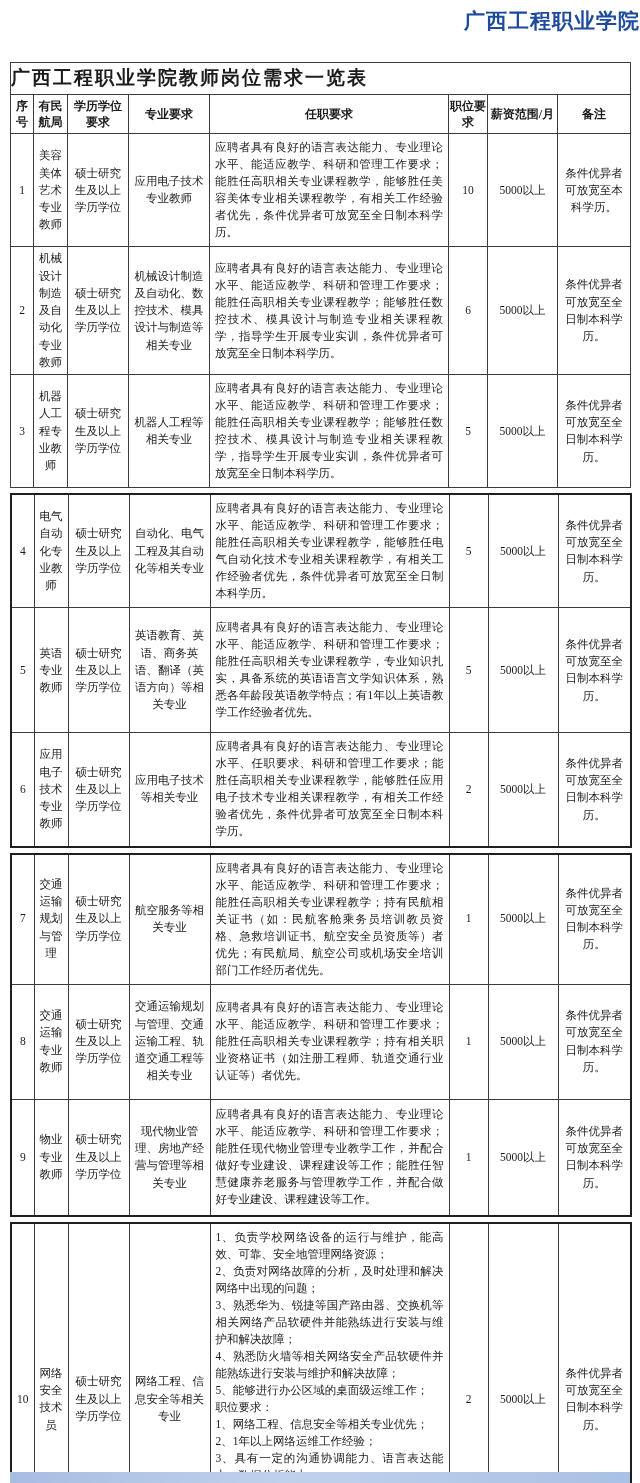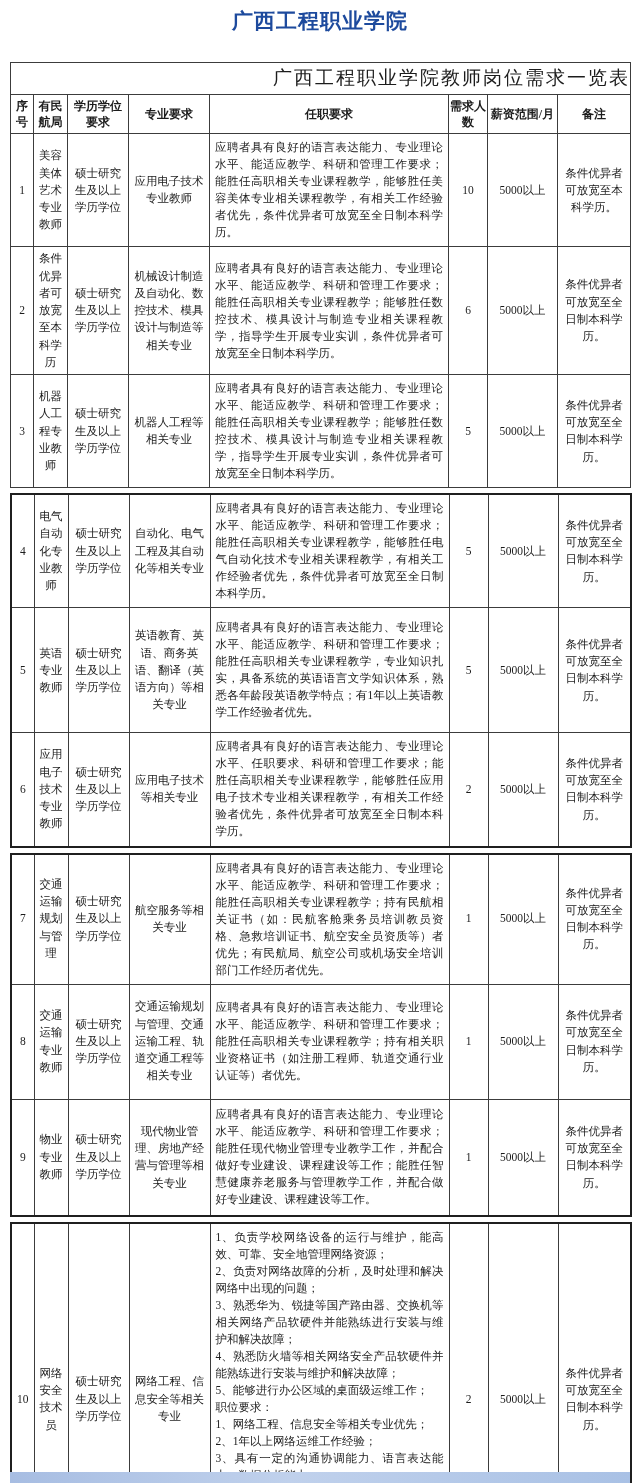--- a/index.html
+++ b/index.html
@@ -1,35 +1,35 @@
 <!DOCTYPE html>
 <html><head>
 <meta charset="utf-8">
 <style>
   html,body { margin:0; padding:0; background:#ffffff; }
   .page {
     position:relative; width:640px; height:1483px; background:#ffffff;
     overflow:hidden; font-family:"Liberation Serif","DejaVu Serif",serif;
   }
-  .titles { text-align:center; padding-top:7px; }
+  .titles { text-align:right; padding-top:7px; }
   .title-line {
     font-family:"Liberation Sans","DejaVu Sans",sans-serif;
     font-weight:bold; font-size:21px; line-height:28px; letter-spacing:1px;
   }
   .tables { position:absolute; left:10px; top:62px; width:620px; }
   table.sec {
     border-collapse:collapse; table-layout:fixed; width:620px;
     color:#1c1c1c;
   }
   table.sec.first { border:1px solid #2b2b2b; }
   table.sec.cont  { border:2px solid #1f1f1f; margin-top:5px; }
   table.sec td, table.sec th { border:1px solid #3c3c3c; box-sizing:border-box; overflow:hidden; }
   td.caption-cell {
-    font-size:19px; text-align:right; padding:2px 0 3px 0; letter-spacing:2px;
-    font-weight:400;
+    font-size:19px; text-align:left; padding:2px 0 3px 0; letter-spacing:2px;
+    font-weight:700;
   }
   th.hdr {
     font-size:12px; font-weight:bold; text-align:center; padding:3px 1px;
     line-height:1.35;
   }
   td.c   { text-align:center; font-size:11.5px; line-height:1.5; padding:3px 2px; }
   td.req {
     text-align:justify; font-size:11.5px; line-height:1.48; padding:5px 5px;
     white-space:pre-line; vertical-align:middle;
   }
@@ -61,37 +61,37 @@
         <tbody>
           <tr>
             <td colspan="8" class="caption-cell">广西工程职业学院教师岗位需求一览表</td>
           </tr>
           <tr>
             <th class="hdr">序号</th>
             <th class="hdr">有民航局</th>
             <th class="hdr">学历学位要求</th>
             <th class="hdr">专业要求</th>
             <th class="hdr">任职要求</th>
-            <th class="hdr">需求人数</th>
+            <th class="hdr">职位要求</th>
             <th class="hdr">薪资范围/月</th>
             <th class="hdr">备注</th>
           </tr>
           <tr style="height: 112px;">
             <td class="c">1</td>
             <td class="c">美容美体艺术专业教师</td>
             <td class="c">硕士研究生及以上学历学位</td>
             <td class="c">应用电子技术专业教师</td>
             <td class="req">应聘者具有良好的语言表达能力、专业理论水平、能适应教学、科研和管理工作要求；能胜任高职相关专业课程教学，能够胜任美容美体专业相关课程教学，有相关工作经验者优先，条件优异者可放宽至全日制本科学历。</td>
             <td class="c">10</td>
             <td class="c">5000以上</td>
             <td class="c">条件优异者可放宽至本科学历。</td>
           </tr>
           <tr style="height: 113px;">
             <td class="c">2</td>
-            <td class="c">条件优异者可放宽至本科学历</td>
+            <td class="c">机械设计制造及自动化专业教师</td>
             <td class="c">硕士研究生及以上学历学位</td>
             <td class="c">机械设计制造及自动化、数控技术、模具设计与制造等相关专业</td>
             <td class="req">应聘者具有良好的语言表达能力、专业理论水平、能适应教学、科研和管理工作要求；能胜任高职相关专业课程教学；能够胜任数控技术、模具设计与制造专业相关课程教学，指导学生开展专业实训，条件优异者可放宽至全日制本科学历。</td>
             <td class="c">6</td>
             <td class="c">5000以上</td>
             <td class="c">条件优异者可放宽至全日制本科学历。</td>
           </tr>
           <tr style="height: 108px;">
             <td class="c">3</td>
             <td class="c">机器人工程专业教师</td>

